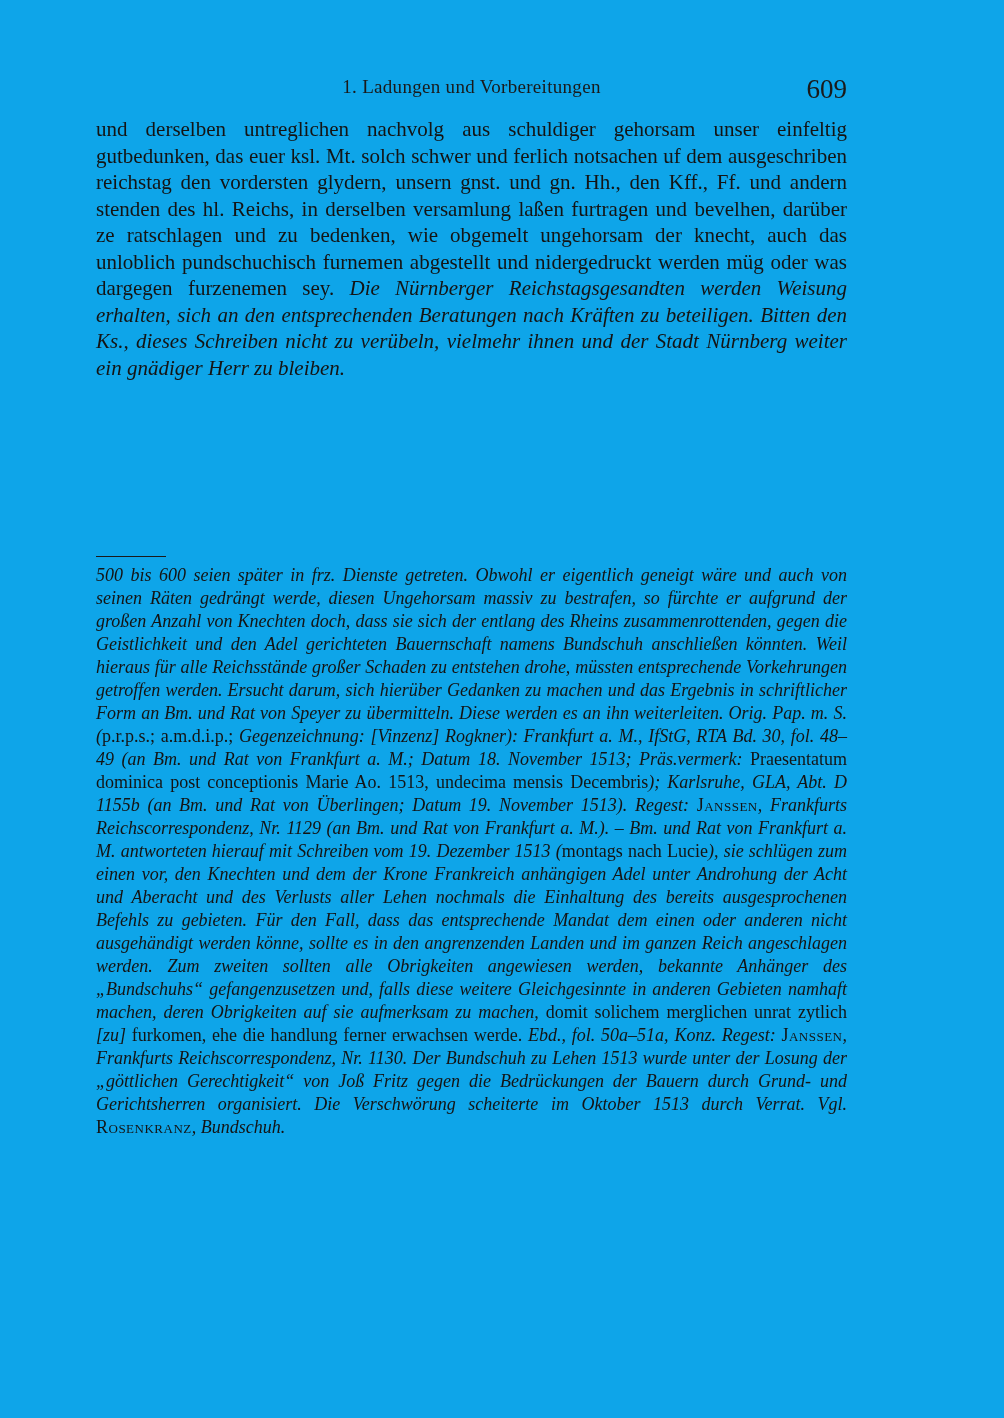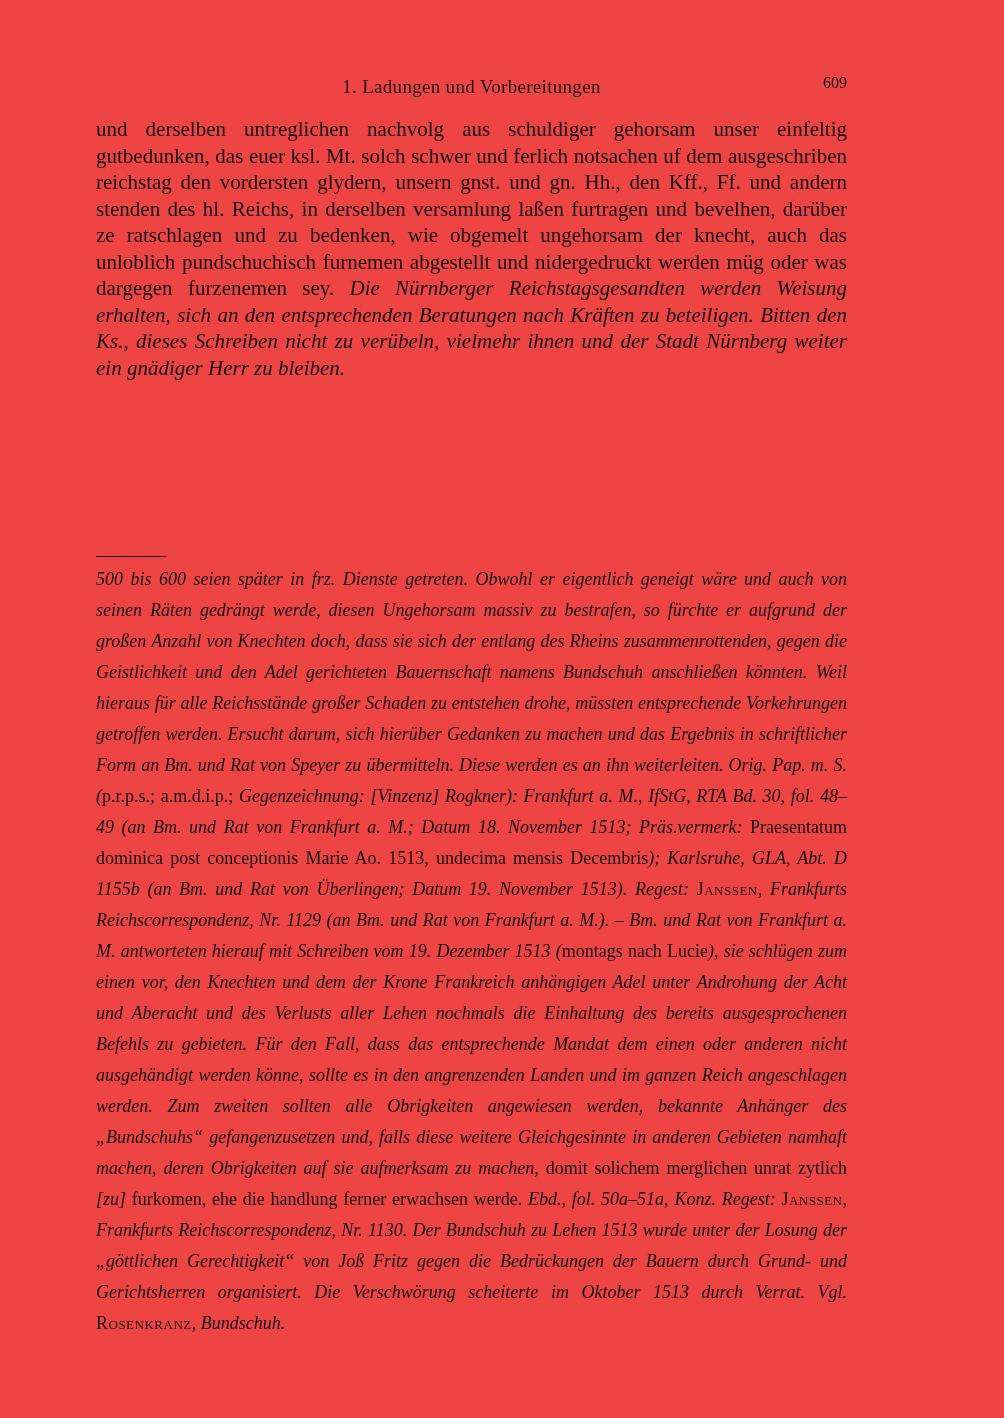--- a/index.html
+++ b/index.html
@@ -4,21 +4,21 @@
 <style>
   html, body {
     margin: 0;
     padding: 0;
     background: #fdfdfd;
   }
   .page {
     position: relative;
     width: 1004px;
     height: 1418px;
-    background: #ef4444;
+    background: #0ea5e9;
     color: #141414;
     font-family: "Liberation Serif", "DejaVu Serif", serif;
     overflow: hidden;
   }
   .text-col {
     position: absolute;
     left: 96px;
     width: 751px;
   }
   .running-head {
@@ -29,33 +29,33 @@
     display: block;
     text-align: center;
     font-size: 19px;
     letter-spacing: 0.3px;
     color: #1a1a1a;
   }
   .running-head .page-number {
     position: absolute;
     right: 0;
     top: -2px;
-    font-size: 16px;
+    font-size: 27px;
     color: #1a1a1a;
   }
   .body-text {
     top: 116px;
     font-size: 21px;
     line-height: 26.5px;
     text-align: justify;
   }
   .footnote-block {
     top: 556px;
     font-size: 18px;
-    line-height: 31px;
+    line-height: 23px;
     text-align: justify;
   }
   .footnote-rule {
     width: 70px;
     border: none;
     border-top: 1.5px solid #1a1a1a;
     margin: 0 0 7px 0;
   }
   .seg-roman    { font-style: normal; margin-top: 36px; }
   .seg-italic   { font-style: italic; }

